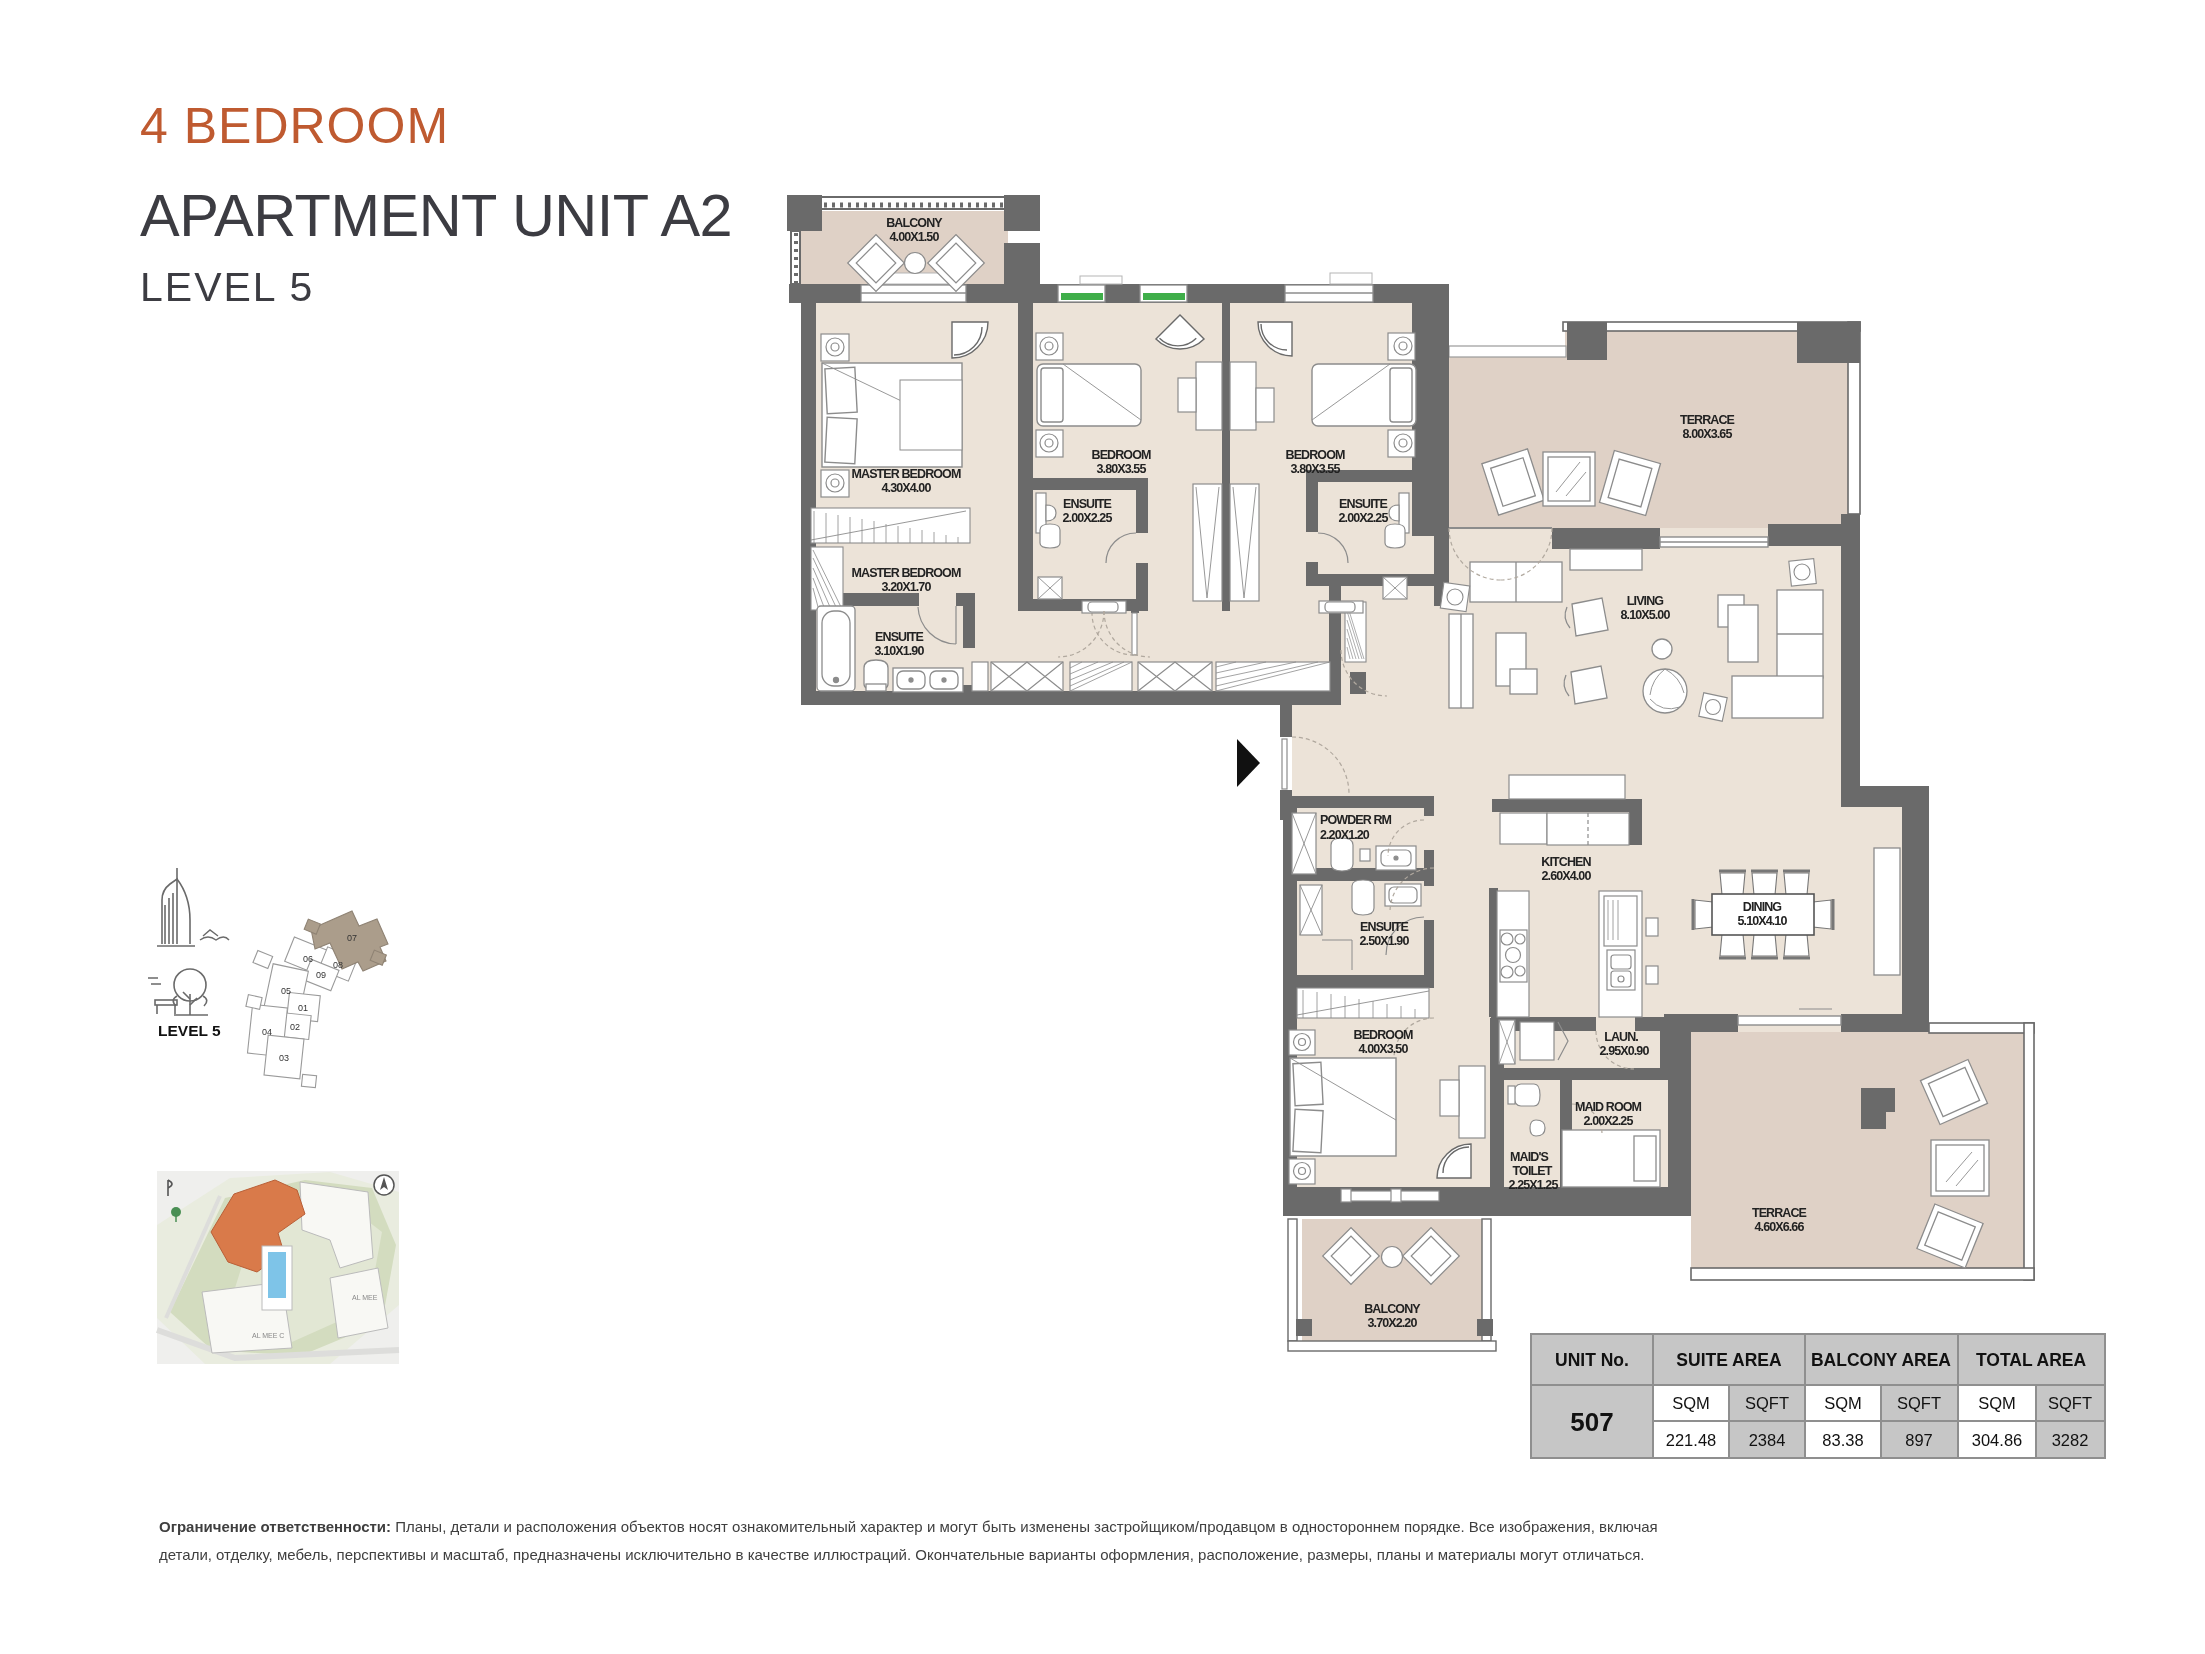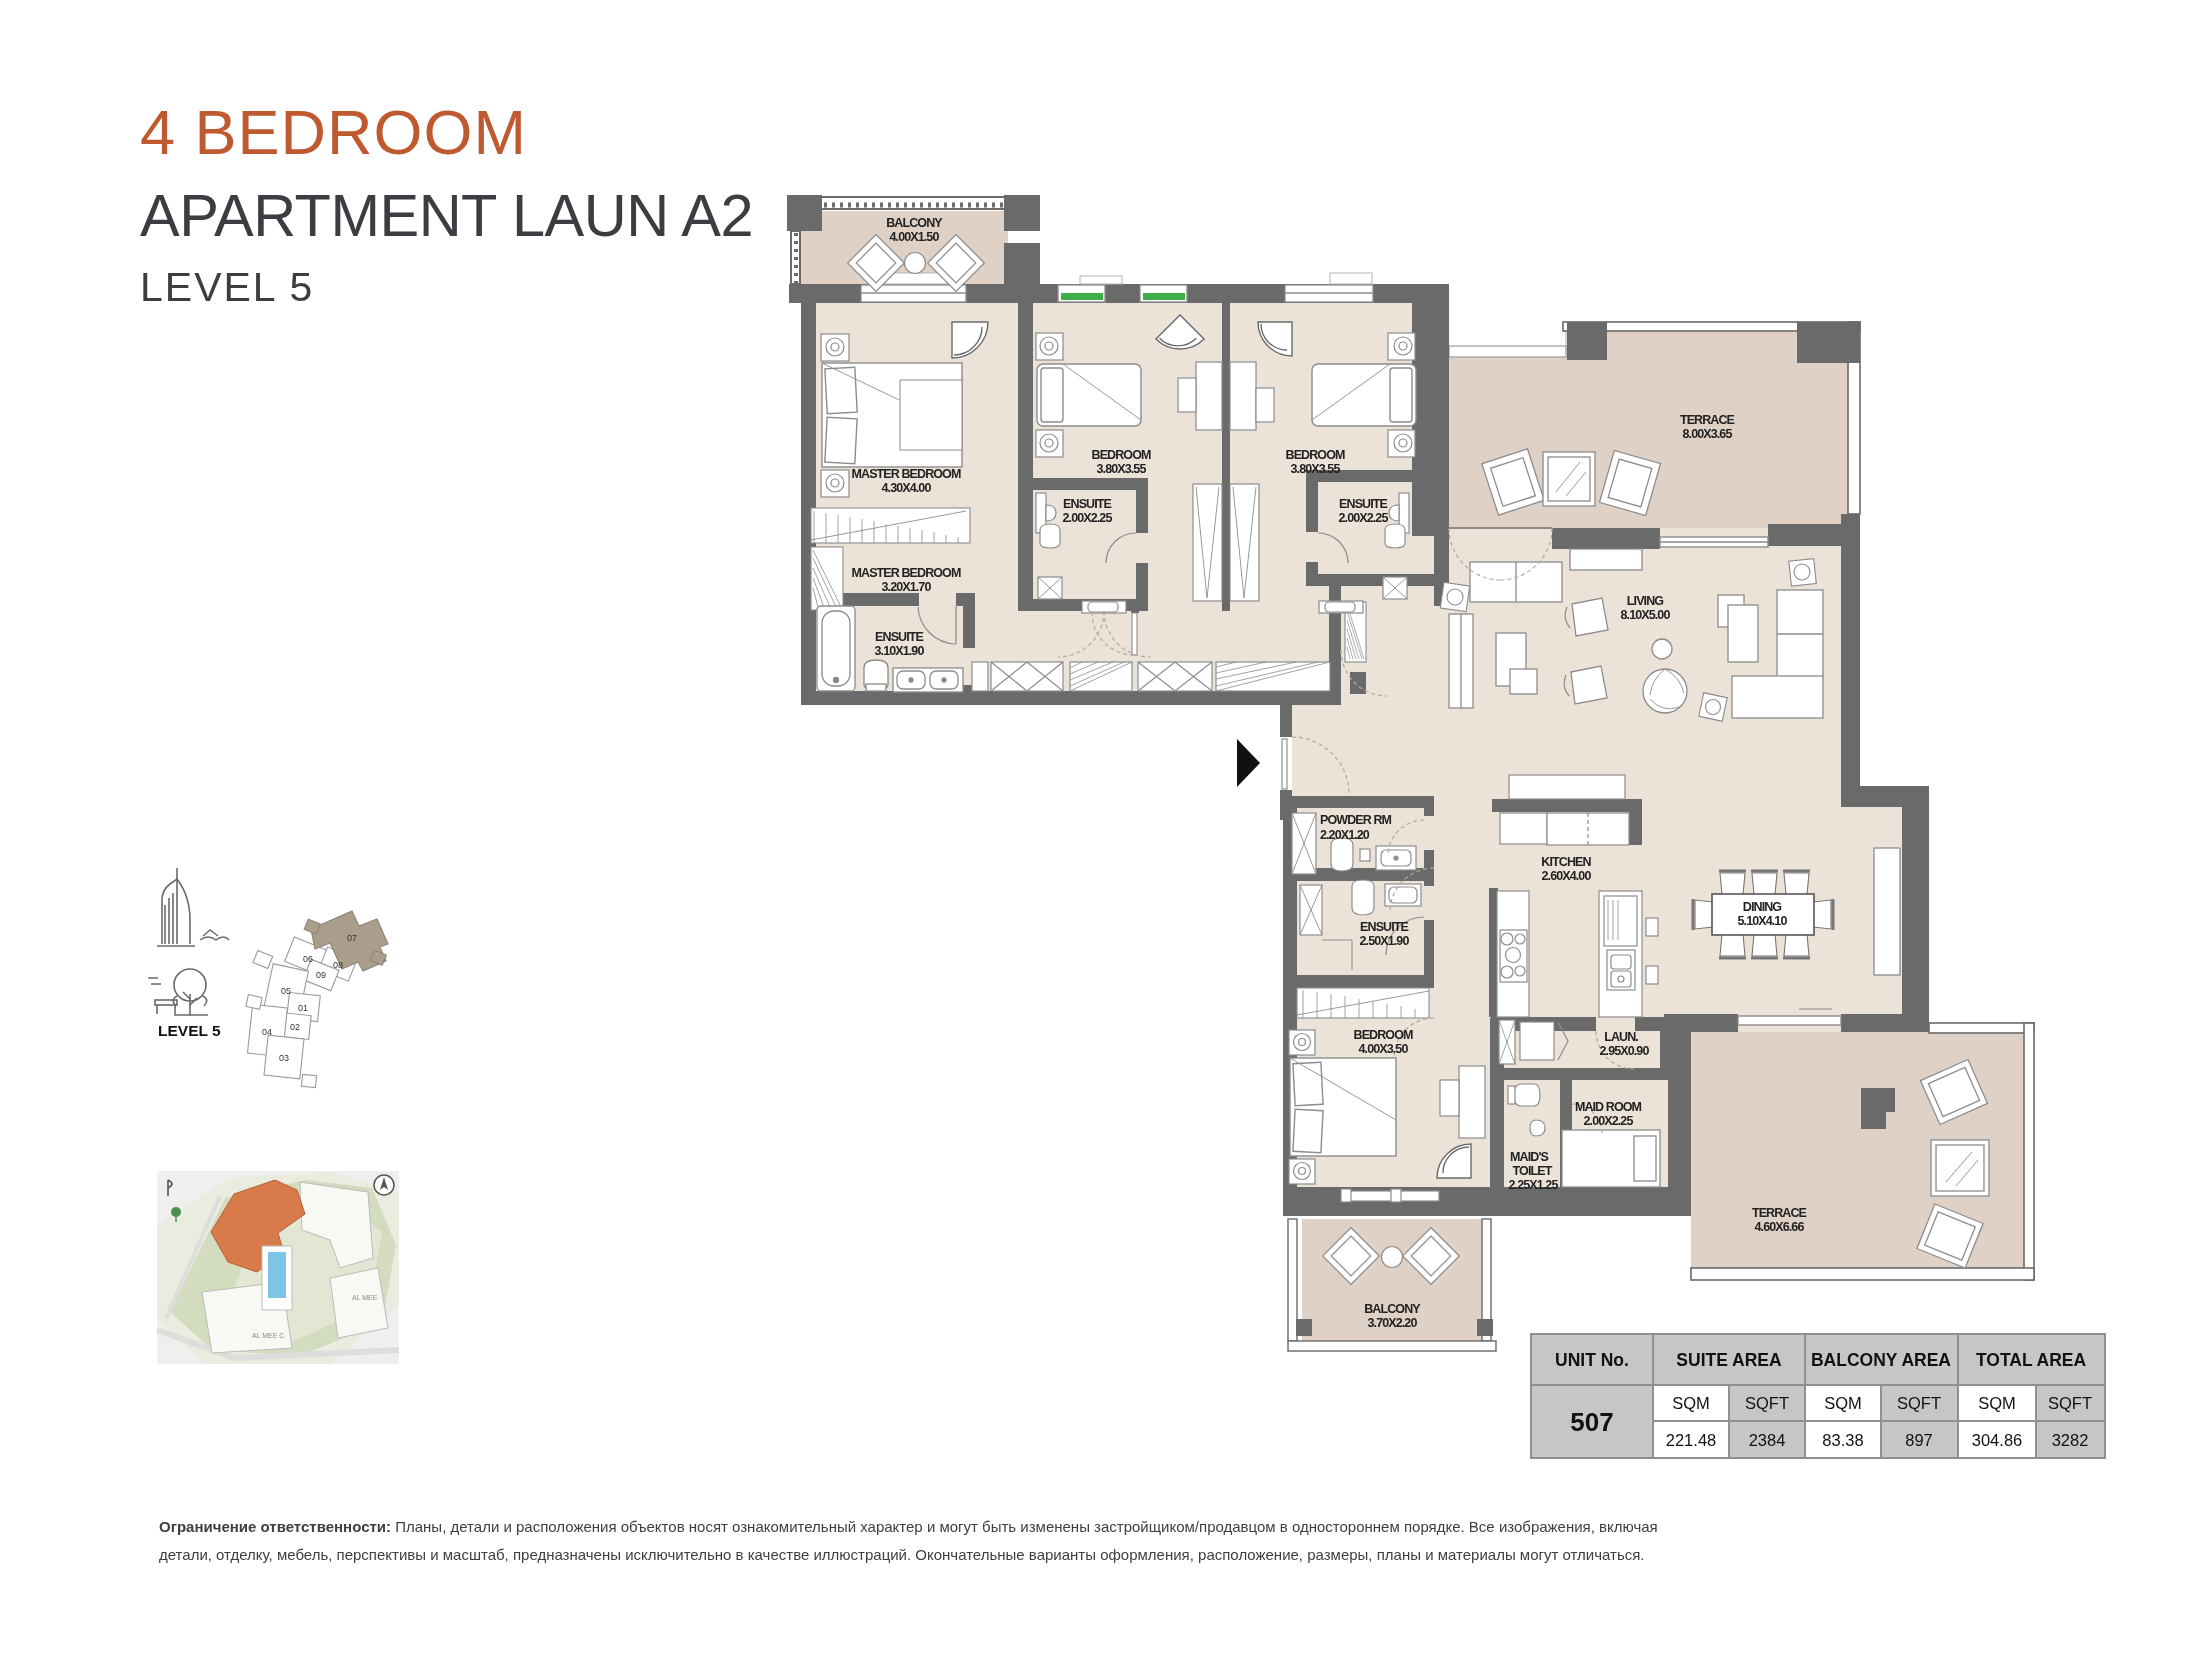--- a/index.html
+++ b/index.html
@@ -1,27 +1,27 @@
 <!DOCTYPE html>
 <html><head>
 <meta charset="utf-8">
 <style>
   html,body{margin:0;padding:0;}
   body{width:2205px;height:1654px;background:#ffffff;font-family:"Liberation Sans", sans-serif;position:relative;overflow:hidden;}
-  .t1{position:absolute;left:140px;top:101px;font-size:63px;color:#bf5a30;letter-spacing:1px;font-weight:400;line-height:1;}
+  .t1{position:absolute;left:140px;top:101px;font-size:50px;color:#bf5a30;letter-spacing:1px;font-weight:400;line-height:1;}
   .t2{position:absolute;left:140px;top:186px;font-size:59.5px;color:#3c3c42;letter-spacing:-0.5px;font-weight:400;line-height:1;}
   .t3{position:absolute;left:140px;top:267px;font-size:41px;color:#3c3c42;letter-spacing:2px;font-weight:400;line-height:1;}
   .disc{position:absolute;left:159px;top:1513px;font-size:15px;line-height:28px;color:#3f3f3f;white-space:nowrap;}
 </style>
 </head>
 <body>
 
 <div class="t1">4 BEDROOM</div>
 
-<div class="t2">APARTMENT LAUN A2</div>
+<div class="t2">APARTMENT UNIT A2</div>
 
 <div class="t3">LEVEL 5</div>
 
 <svg width="2205" height="1654" viewBox="0 0 2205 1654" style="position:absolute;left:0;top:0;">
 <defs>
 <pattern id="hatchV" width="6" height="6" patternUnits="userSpaceOnUse" patternTransform="rotate(0)">
   <rect width="6" height="6" fill="#ffffff"></rect>
   <line x1="1" y1="0" x2="1" y2="6" stroke="#9a9a9a" stroke-width="1"></line>
 </pattern>
 </defs>

